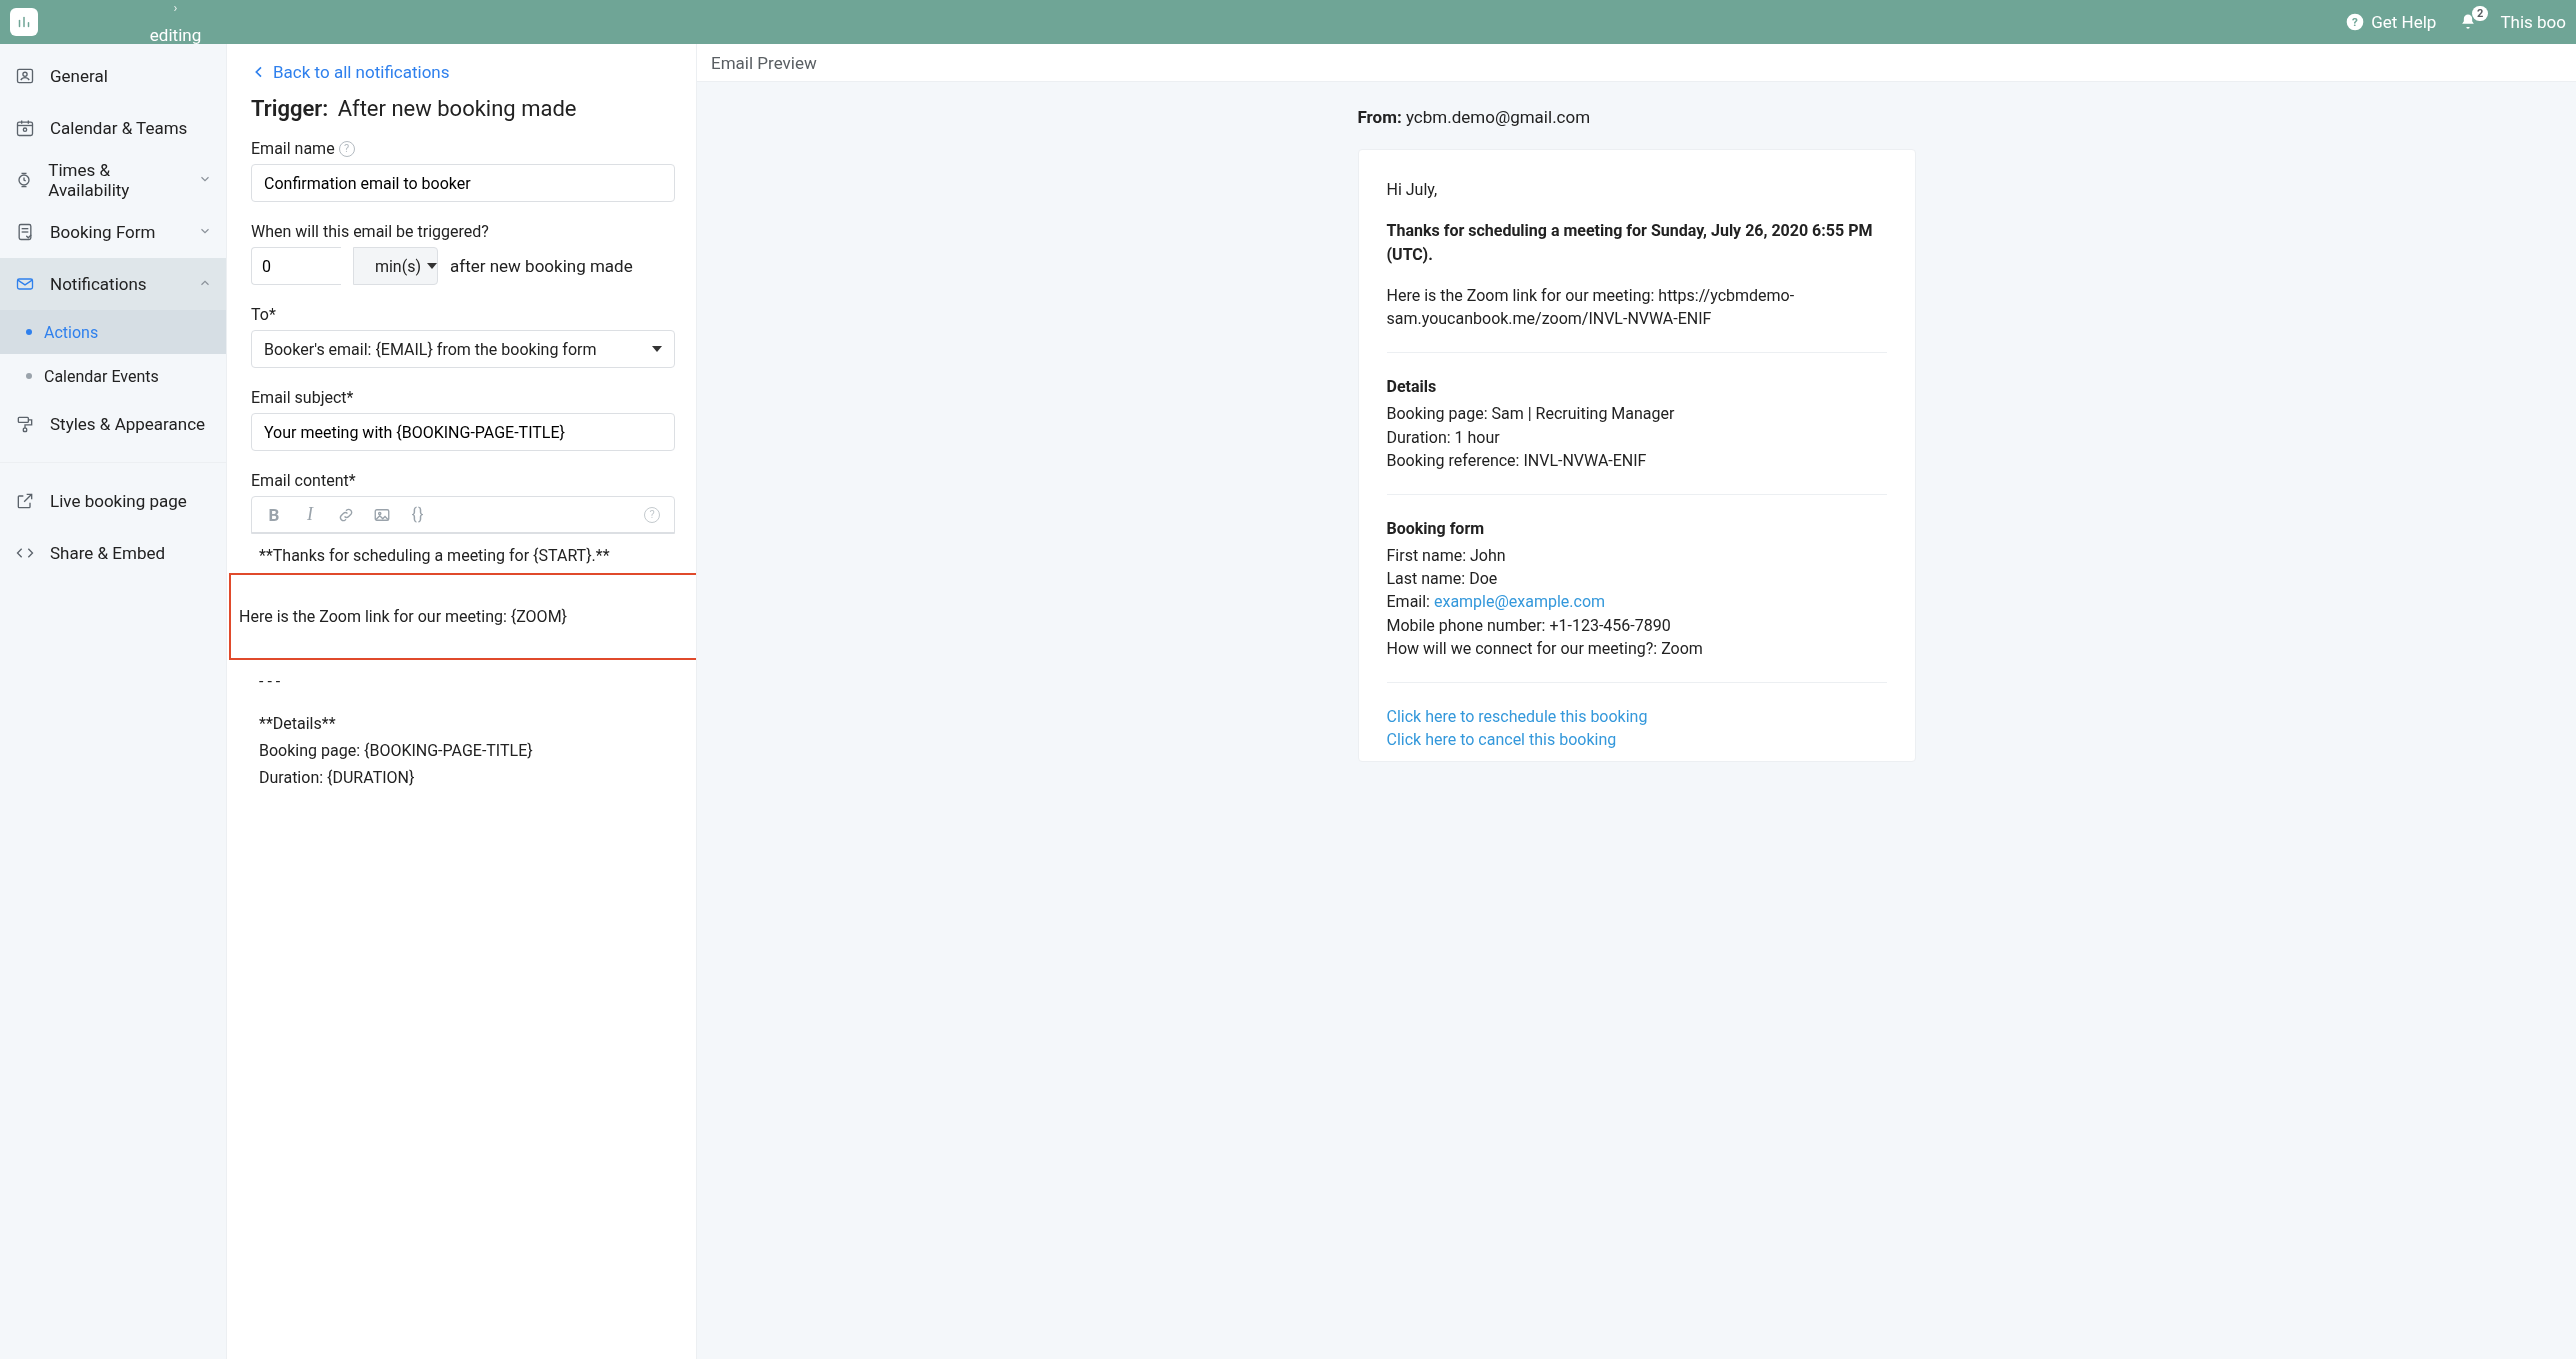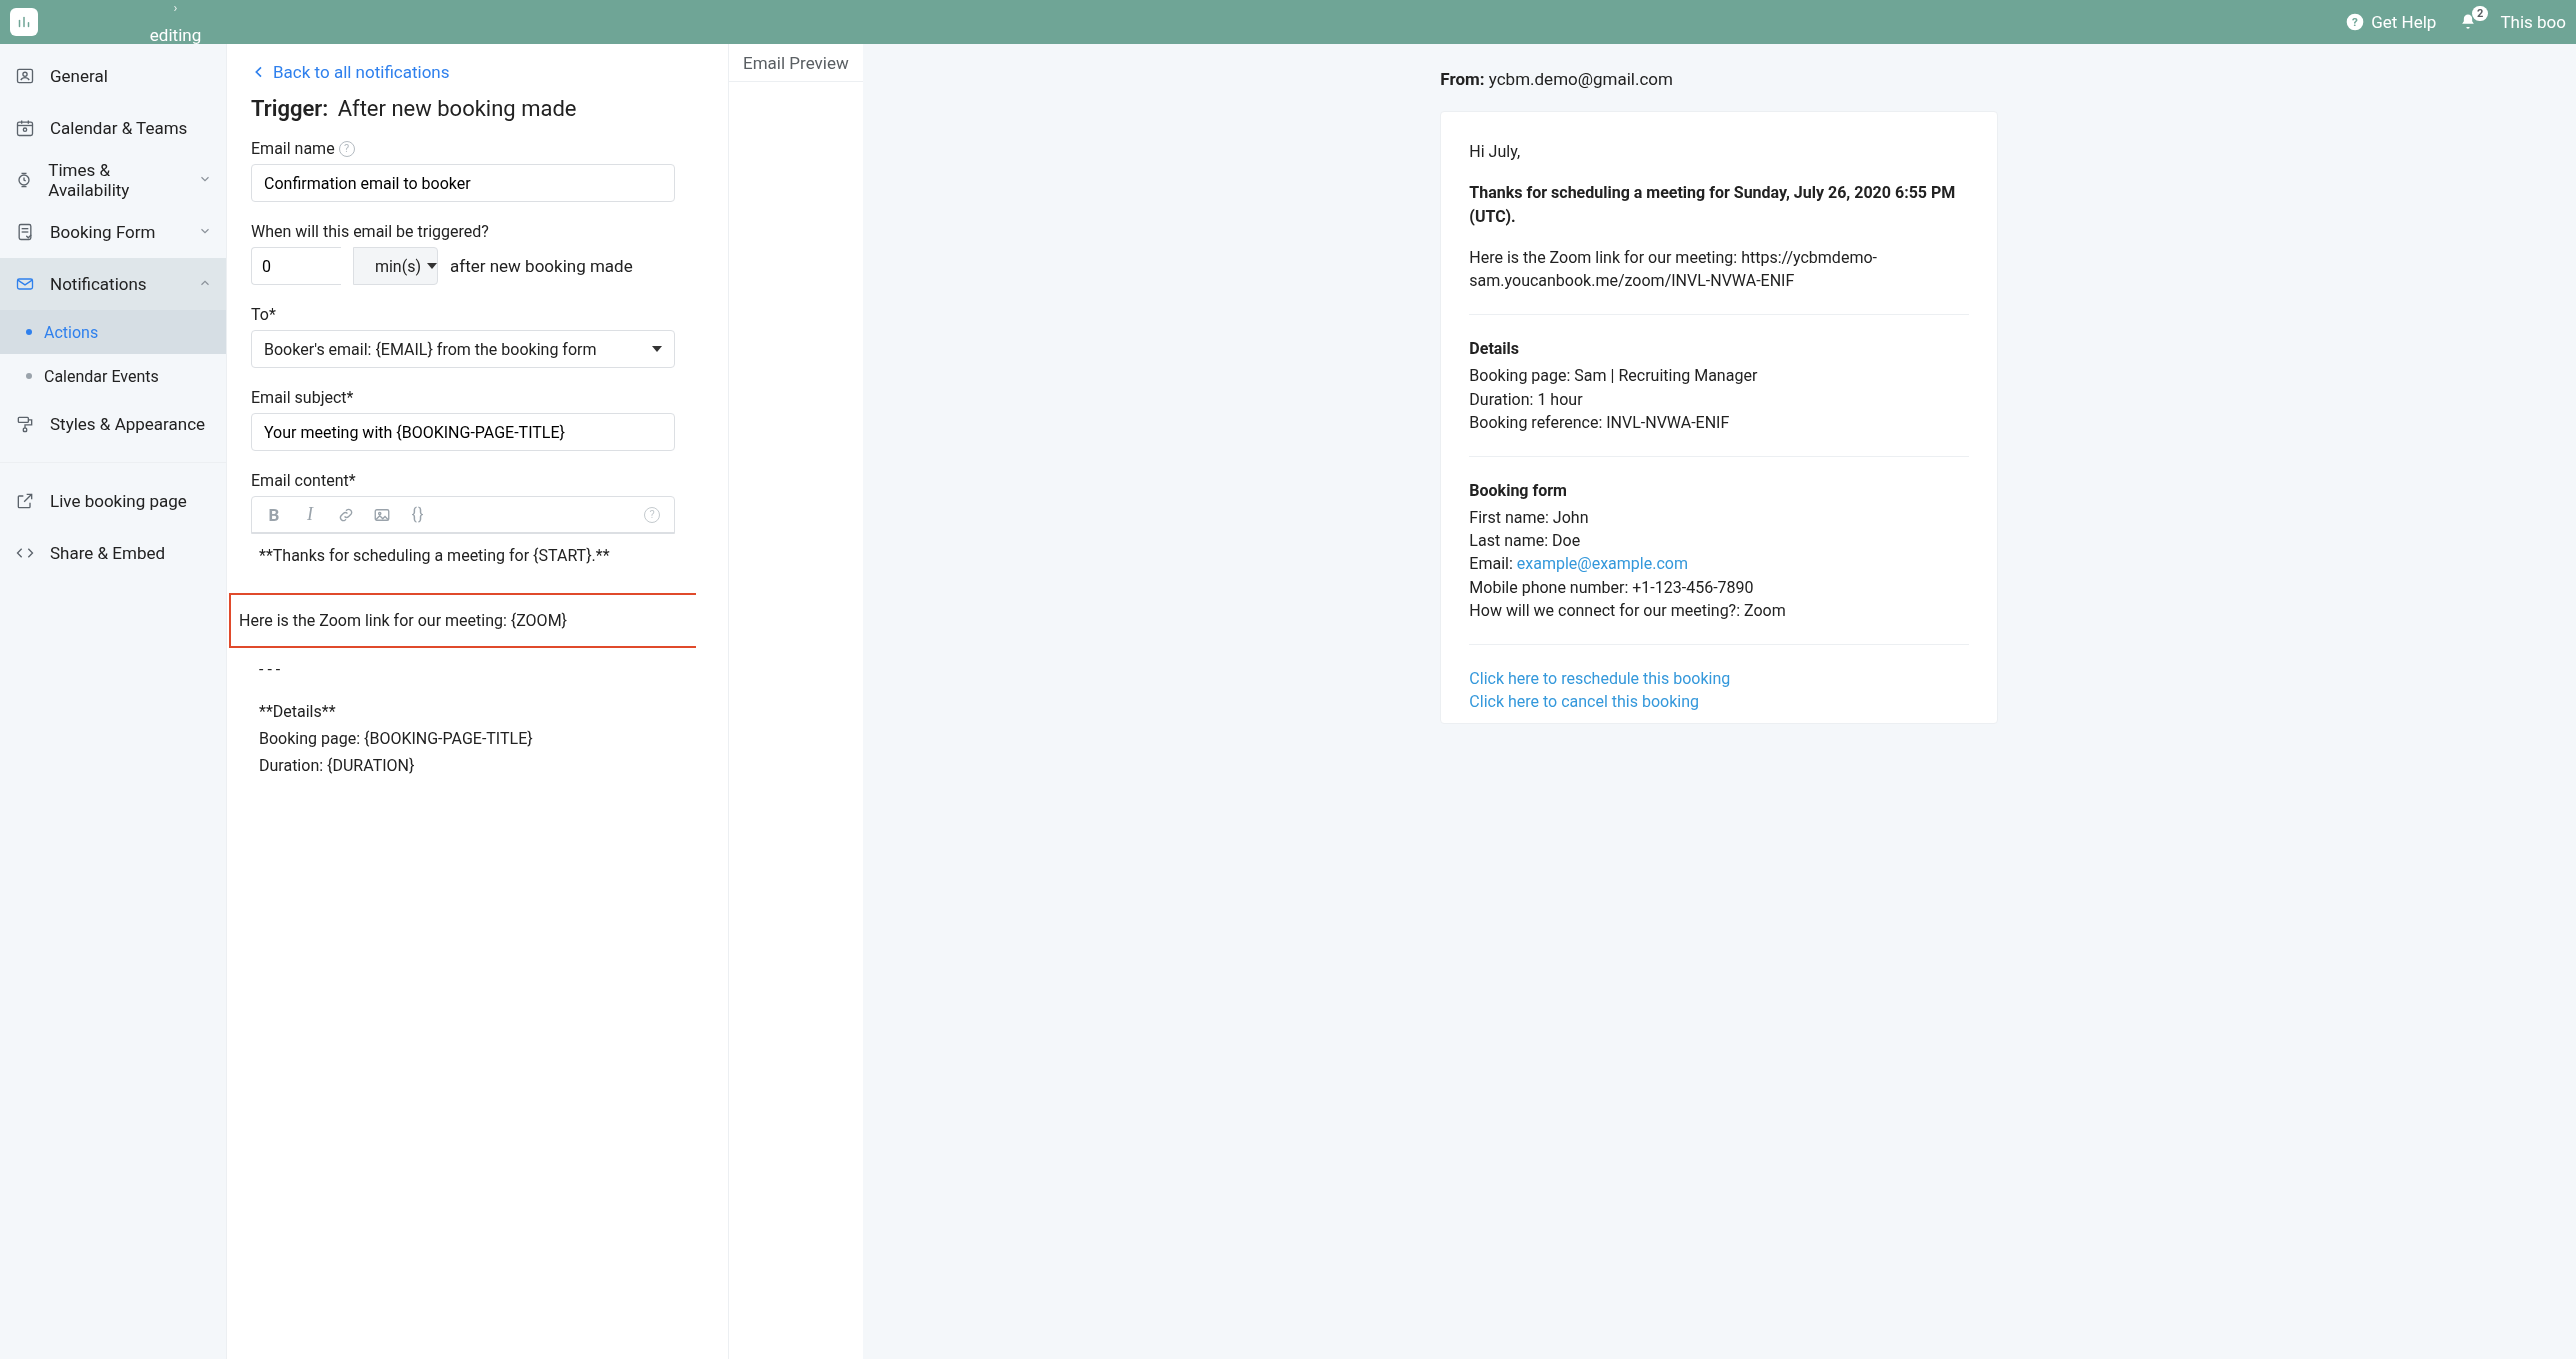--- a/index.html
+++ b/index.html
@@ -160,26 +160,26 @@
   .ed-toolbar .tb-help{margin-left:auto;}
   .ed-body{
     padding:8px 0 10px 0;
     font-size:16px;line-height:1.45;
     border-top:none;
     width:424px;
   }
   .ed-body .row{padding:2px 8px;}
   .ed-body .hl{
     border:2px solid #e04a2b;
-    padding:14px 8px;
-    margin:24px -30px 8px -22px;
+    padding:30px 8px;
+    margin:4px -30px 8px -22px;
   }
 
   
-  .preview-wrap{flex:1;border-left:1px solid var(--border-light);display:flex;flex-direction:row;min-width:0;margin-left:32px;}
+  .preview-wrap{flex:1;border-left:1px solid var(--border-light);display:flex;flex-direction:column;min-width:0;}
   .preview-header{
     height:38px;border-bottom:1px solid var(--border-light);
     display:flex;align-items:center;padding:0 14px;
     font-size:17px;color:var(--text-muted);
     background:#fff;
   }
   .preview-scroll{flex:1;background:var(--bg);padding:22px 0 0 0;display:flex;justify-content:center;overflow:hidden;}
   .preview-inner{width:558px;}
   .pv-meta{font-size:17px;line-height:1.6;margin-bottom:18px;}
   .pv-meta b{font-weight:700;}

